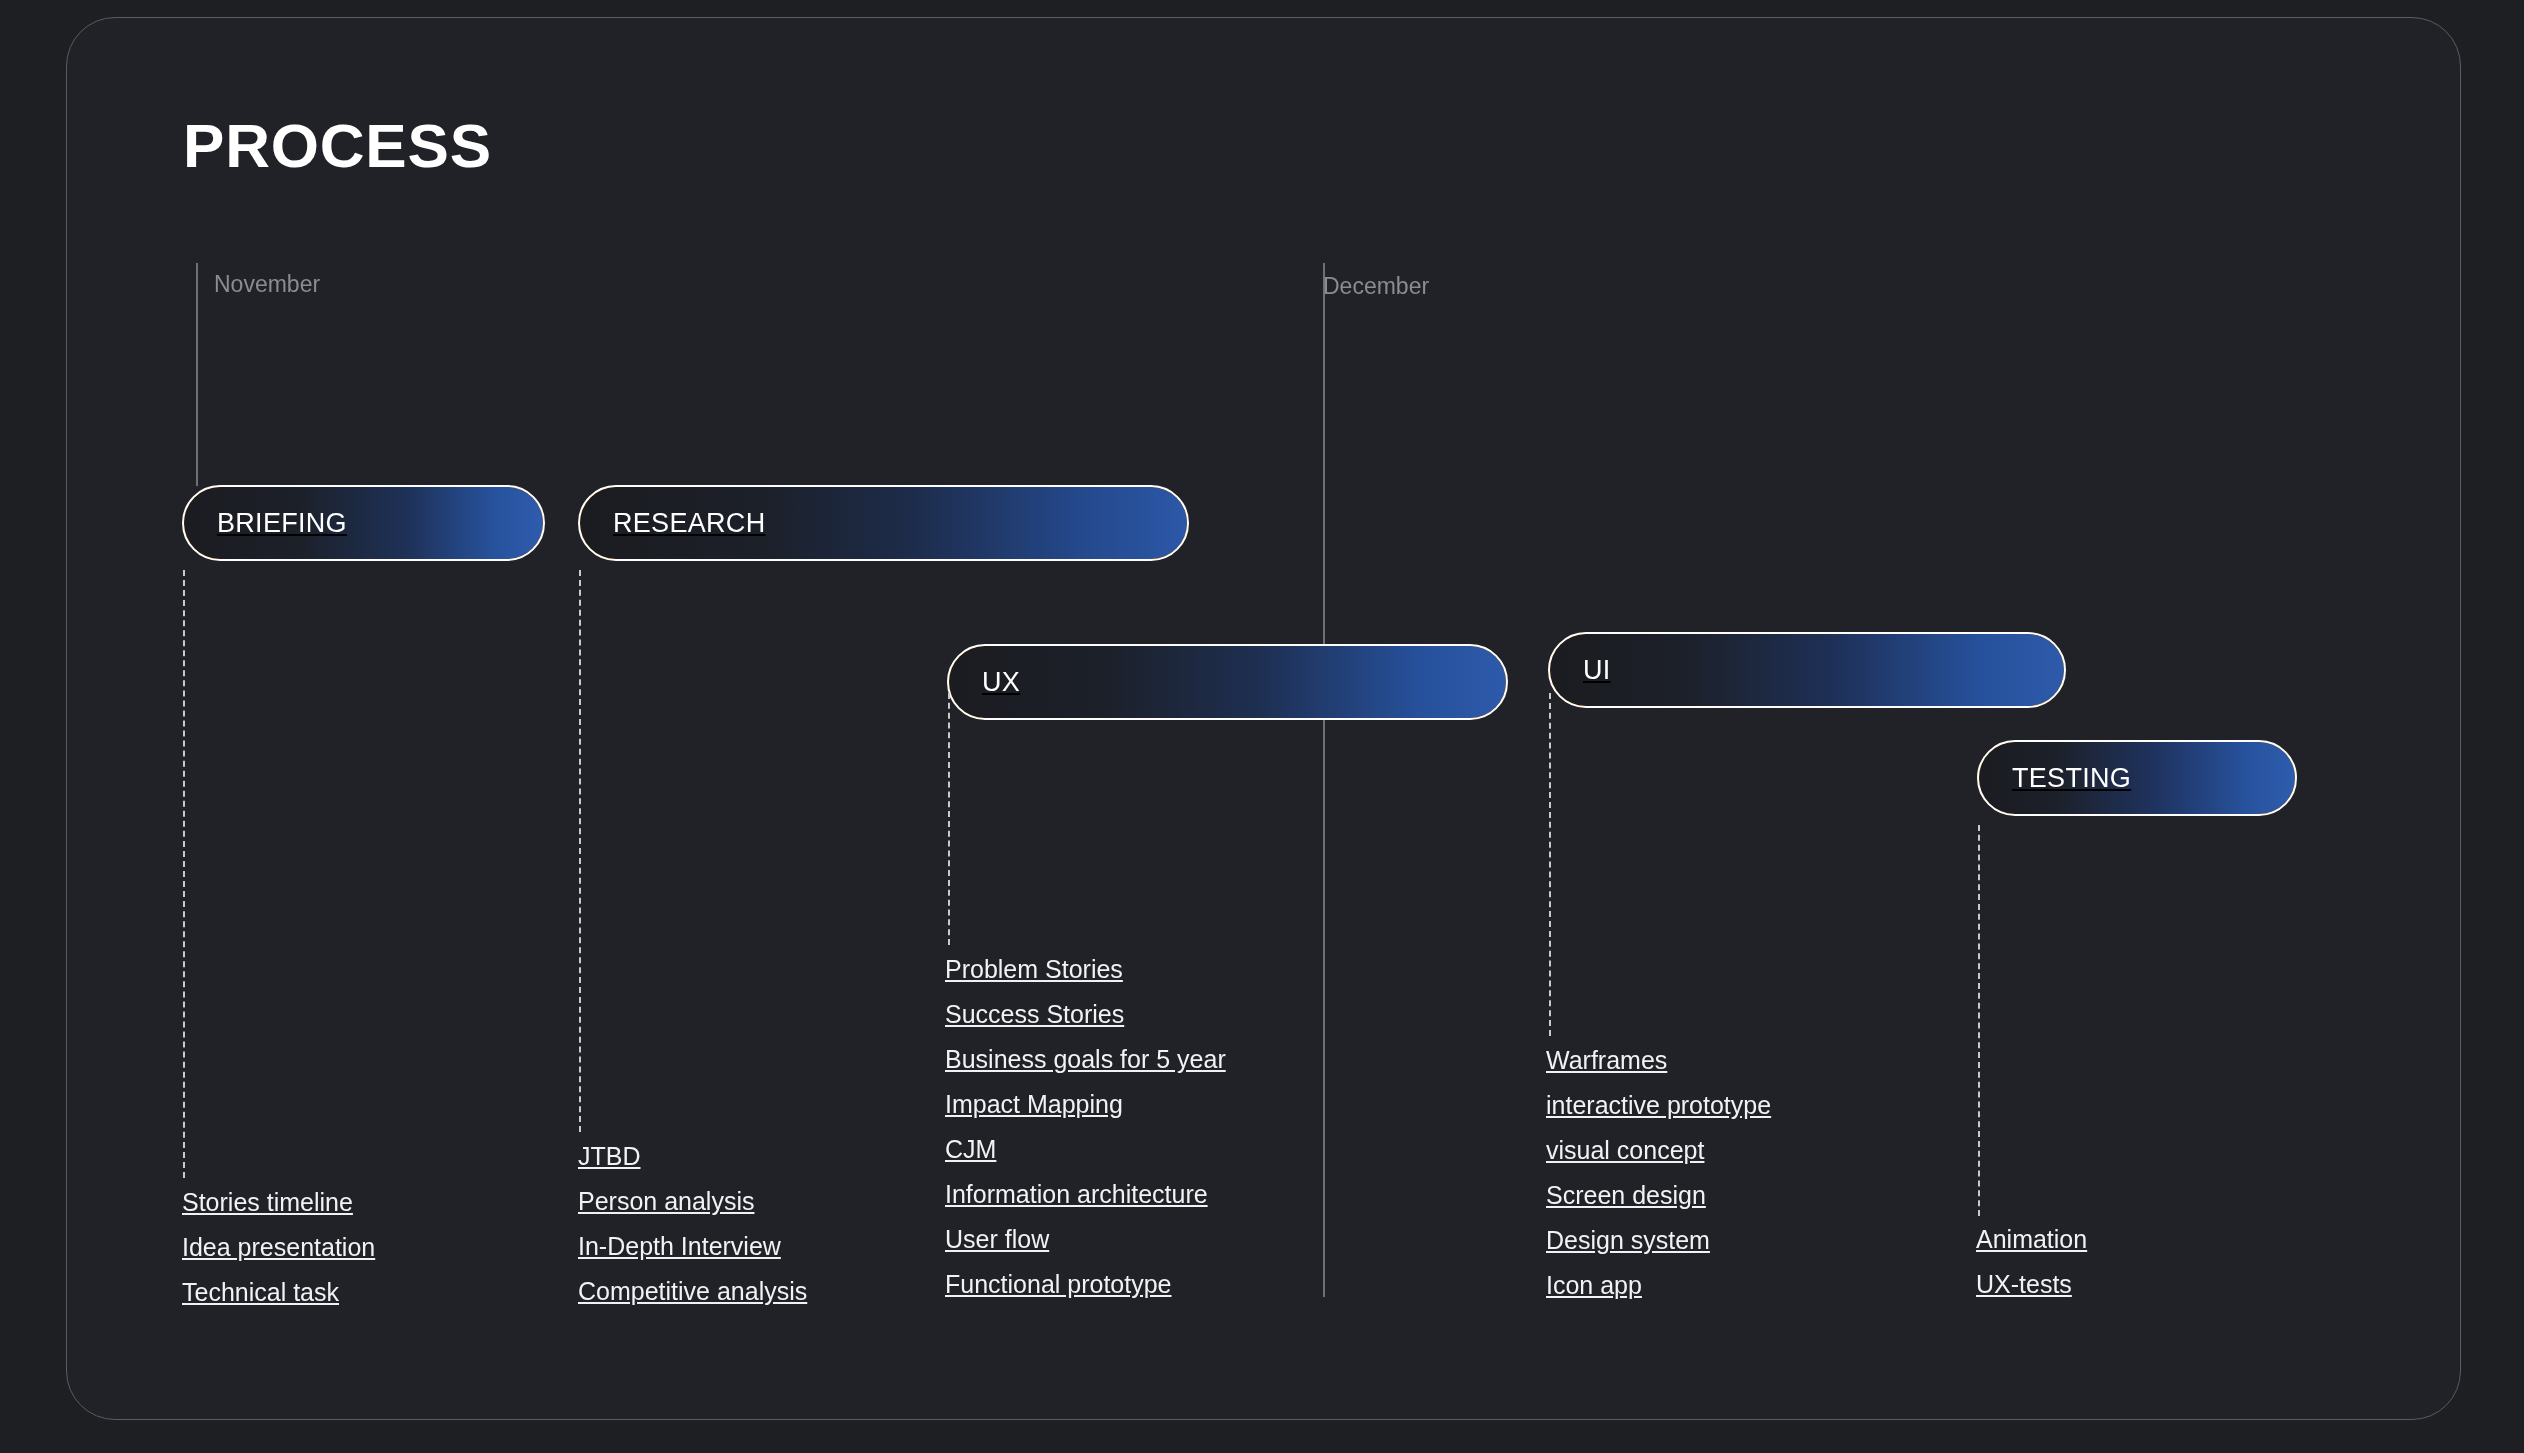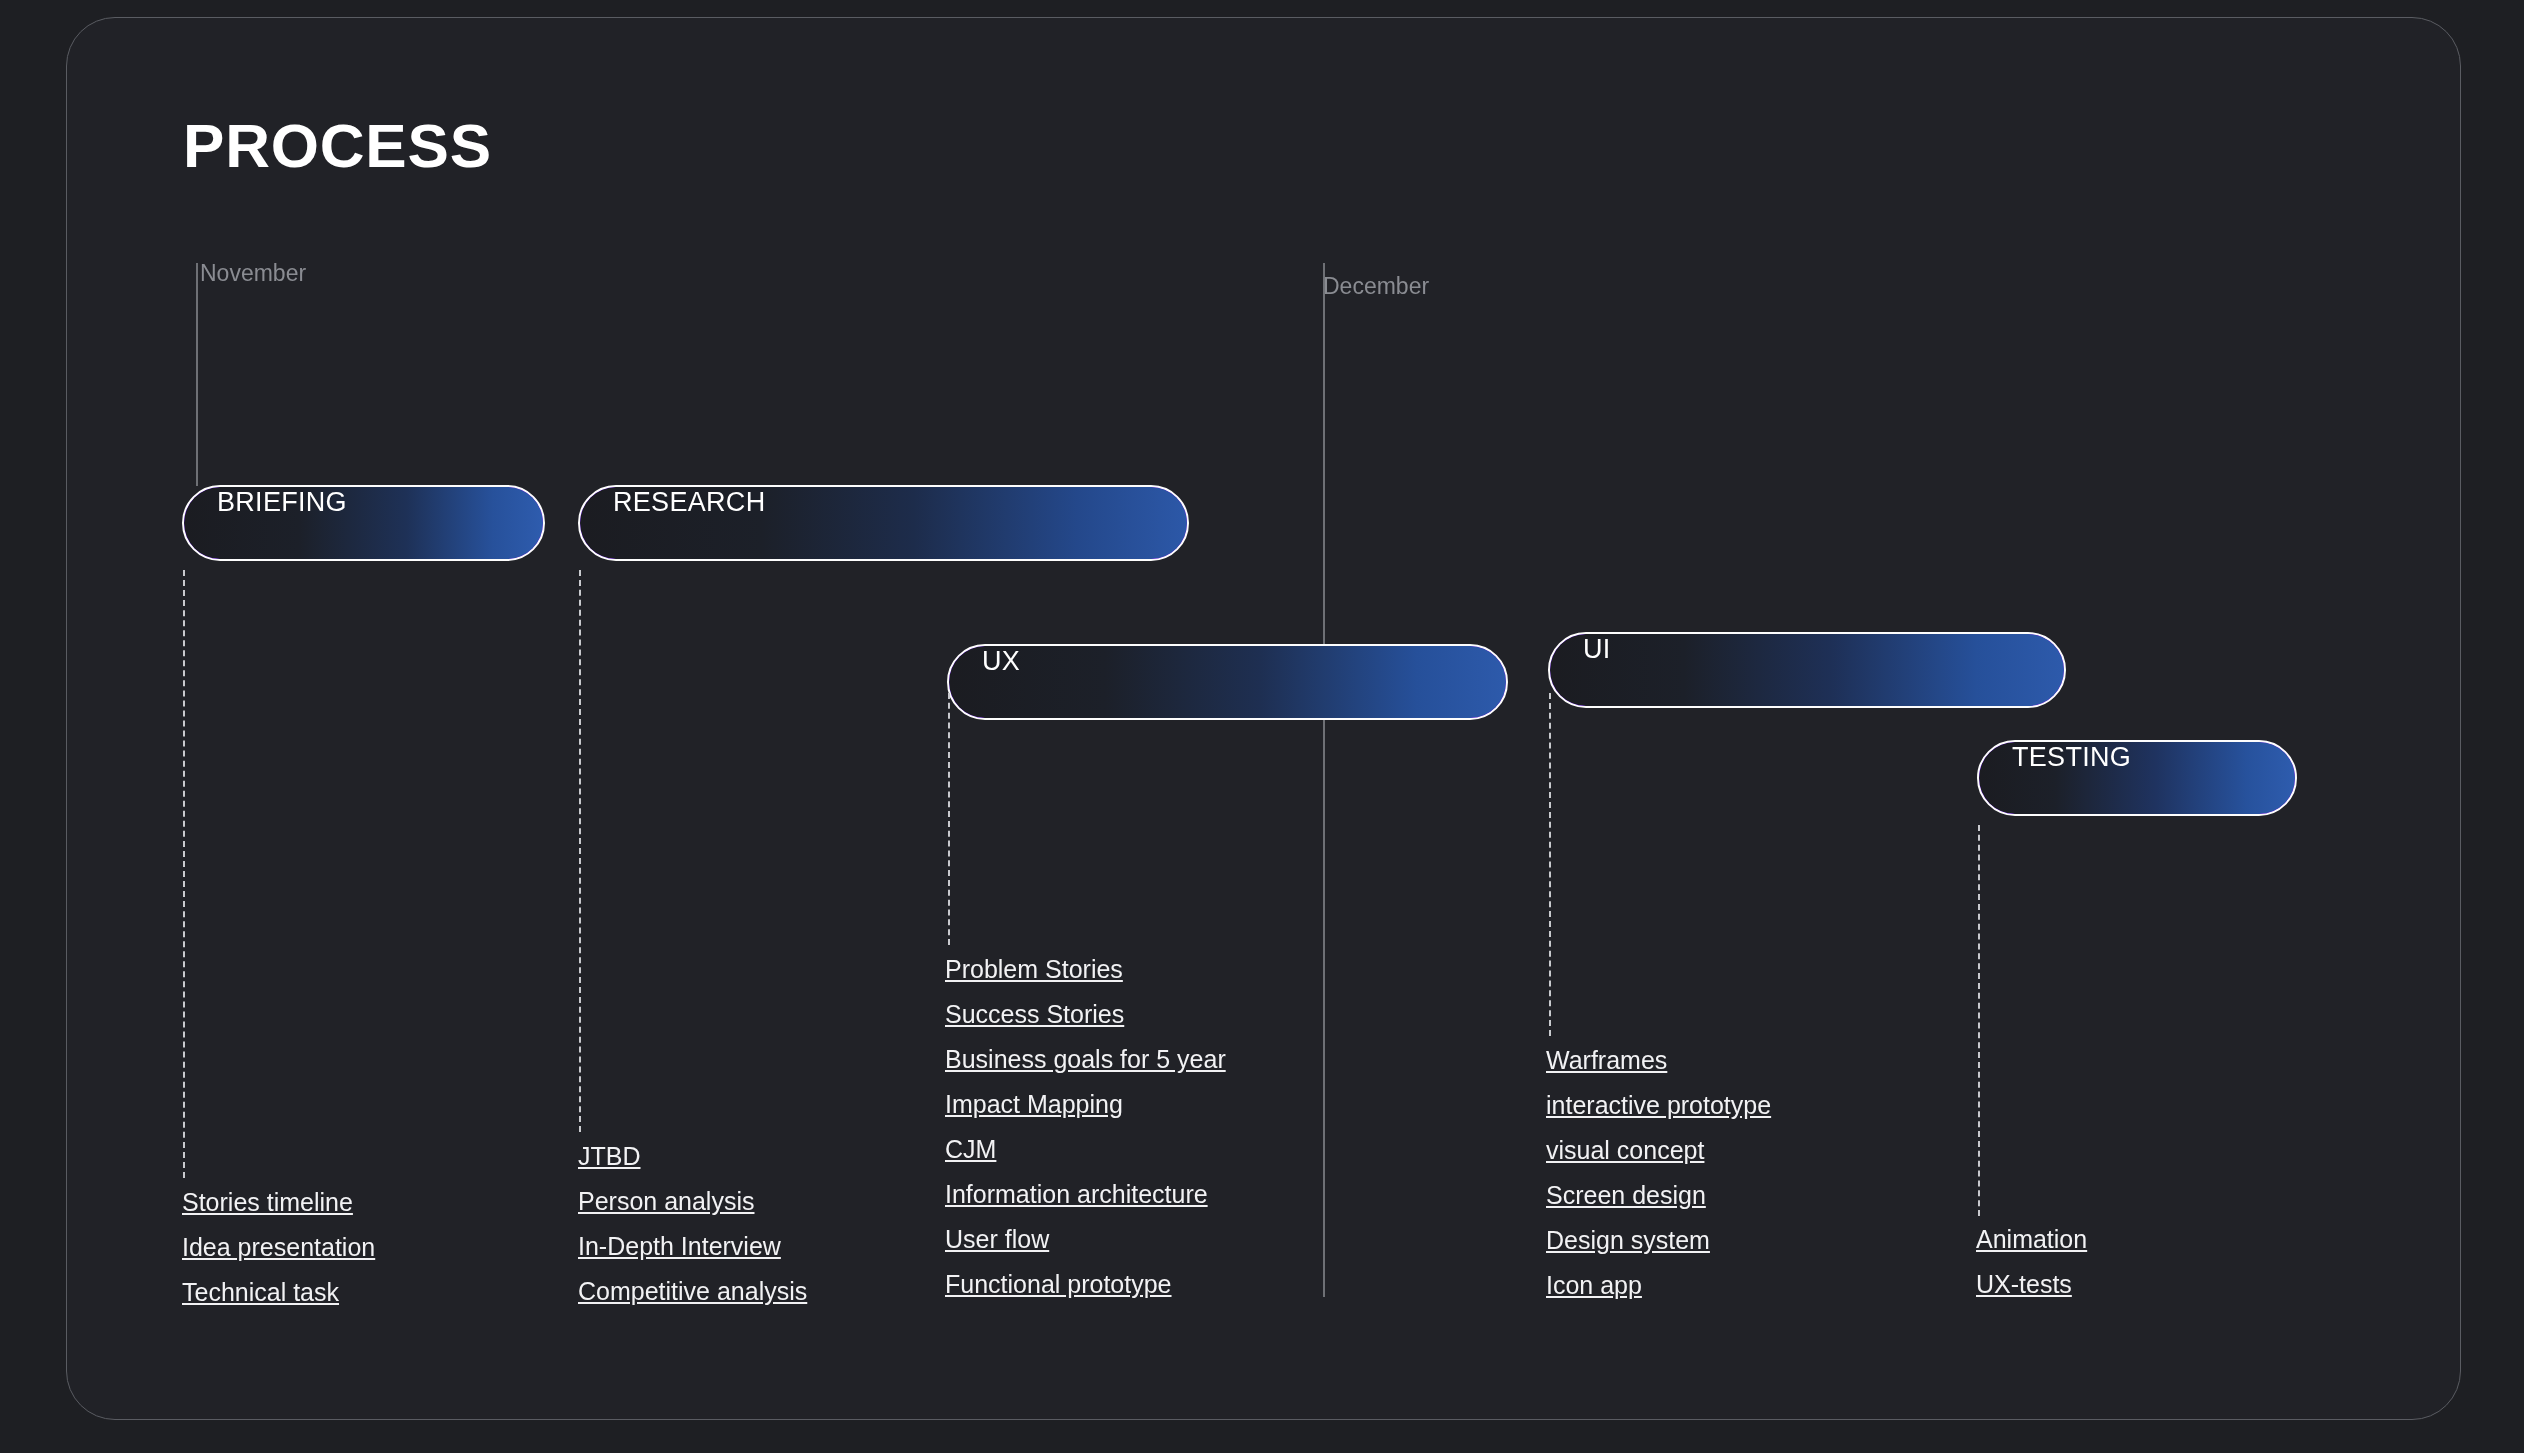--- a/index.html
+++ b/index.html
@@ -54,23 +54,24 @@
   }
 
   
   .pill {
     position: absolute;
     height: 76px;
     border: 2.4px solid #fdfdfd;
     border-radius: 38px;
     box-sizing: border-box;
     display: flex;
-    align-items: flex-start;
+    align-items: center;
     overflow: hidden;
-    background-color: #6d28d9;
+    background-color: #a16207;
+    text-decoration: underline;
   }
   .pill-fill {
     position: absolute;
     inset: 0;
     border-radius: 36px;
   }
   .pill-label {
     position: relative;
     z-index: 2;
     color: #ffffff;
@@ -103,21 +104,21 @@
   }
 </style>
 </head>
 <body>
 
 <div class="frame"></div>
 
 <div class="page-title">PROCESS</div>
 
 <div class="month-rule" style="left:196px; top:263px; height:223px;"></div>
-<div class="month" style="left:196px; top:262px; padding-left:4px;">November</div>
+<div class="month" style="left:196px; top:273px; padding-left:18px;">November</div>
 
 <div class="month-rule" style="left:1323px; top:263px; height:1034px;"></div>
 <div class="month" style="left:1323px; top:275px; padding-left:0;">December</div>
 
 <div class="pill" style="left:182px; top:485px; width:363px;">
   <span class="pill-fill" style="background:linear-gradient(90deg,#1b1c21 0%,#1c2029 32%,#1e3157 62%,#27519b 86%,#2e5cae 100%);"></span>
   <span class="pill-label">BRIEFING</span>
 </div>
 <div class="connector" style="left:183px; top:570px; height:608px;"></div>
 <div class="task-list" style="left:182px; top:1180px;">

